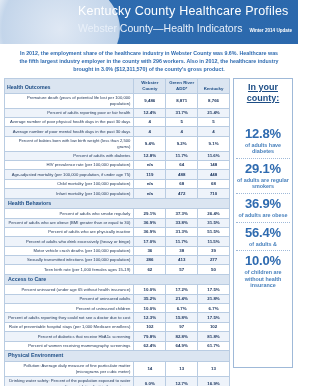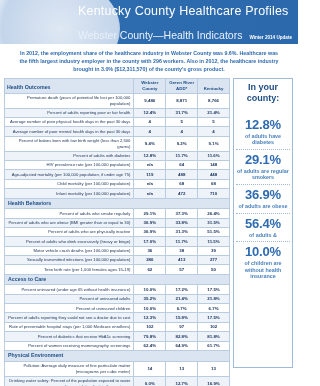--- a/index.html
+++ b/index.html
@@ -21,21 +21,21 @@
   .header-swoosh {
     position:absolute; left:-30px; top:-26px;
     width: 150px; height: 110px; border-radius: 50%;
     background: radial-gradient(circle at 60% 50%, #dfe8f4 0%, #c3d5ea 55%, rgba(255,255,255,0) 72%);
   }
   .header-text { position: absolute; left: 78px; top: 3px; right: 4px; }
   .hdr-title {
     color:#ffffff; font-size: 12.5px; letter-spacing: 0.2px;
     font-weight: 400; line-height: 16px; white-space: nowrap;
   }
-  .hdr-sub-row { display:flex; align-items: flex-end; gap: 7px; margin-top: 10px; }
+  .hdr-sub-row { display:flex; align-items: flex-end; gap: 7px; margin-top: 3px; }
   .hdr-sub { color:#e9f0f9; font-size: 10.5px; font-weight: 400; white-space: nowrap; }
   .hdr-update { color:#ffffff; font-size: 4.6px; font-weight: bold; padding-bottom: 1.5px; white-space: nowrap; }
 
   
   .intro {
     padding: 5px 16px 4px 16px;
     color: #2f6bb0;
     font-size: 5.3px;
     font-weight: bold;
     line-height: 8.2px;
@@ -98,21 +98,21 @@
   .sidebar {
     flex: 0 0 60px;
     border: 0.8px solid #9fb9d8;
     background: #ffffff;
     padding: 3px 2px 4px 2px;
     text-align: center;
     height: 290px;
   }
   .sb-title {
     color: #1d4d85; font-size: 9px; font-weight: bold;
-    line-height: 11px; margin-bottom: 11px;
+    line-height: 11px; margin-bottom: 20px; text-decoration: underline;
   }
   .sb-block { padding: 2px 0 3px 0; }
   .sb-block + .sb-block { border-top: 0.7px dotted #9fb9d8; }
   .sb-stat {
     color: #2f6bb0; font-size: 13px; font-weight: bold; line-height: 15px;
     letter-spacing: -0.2px;
   }
   .sb-desc {
     color: #4a82bd; font-size: 5.4px; font-weight: bold;
     line-height: 6.6px; margin-top: 1px;

